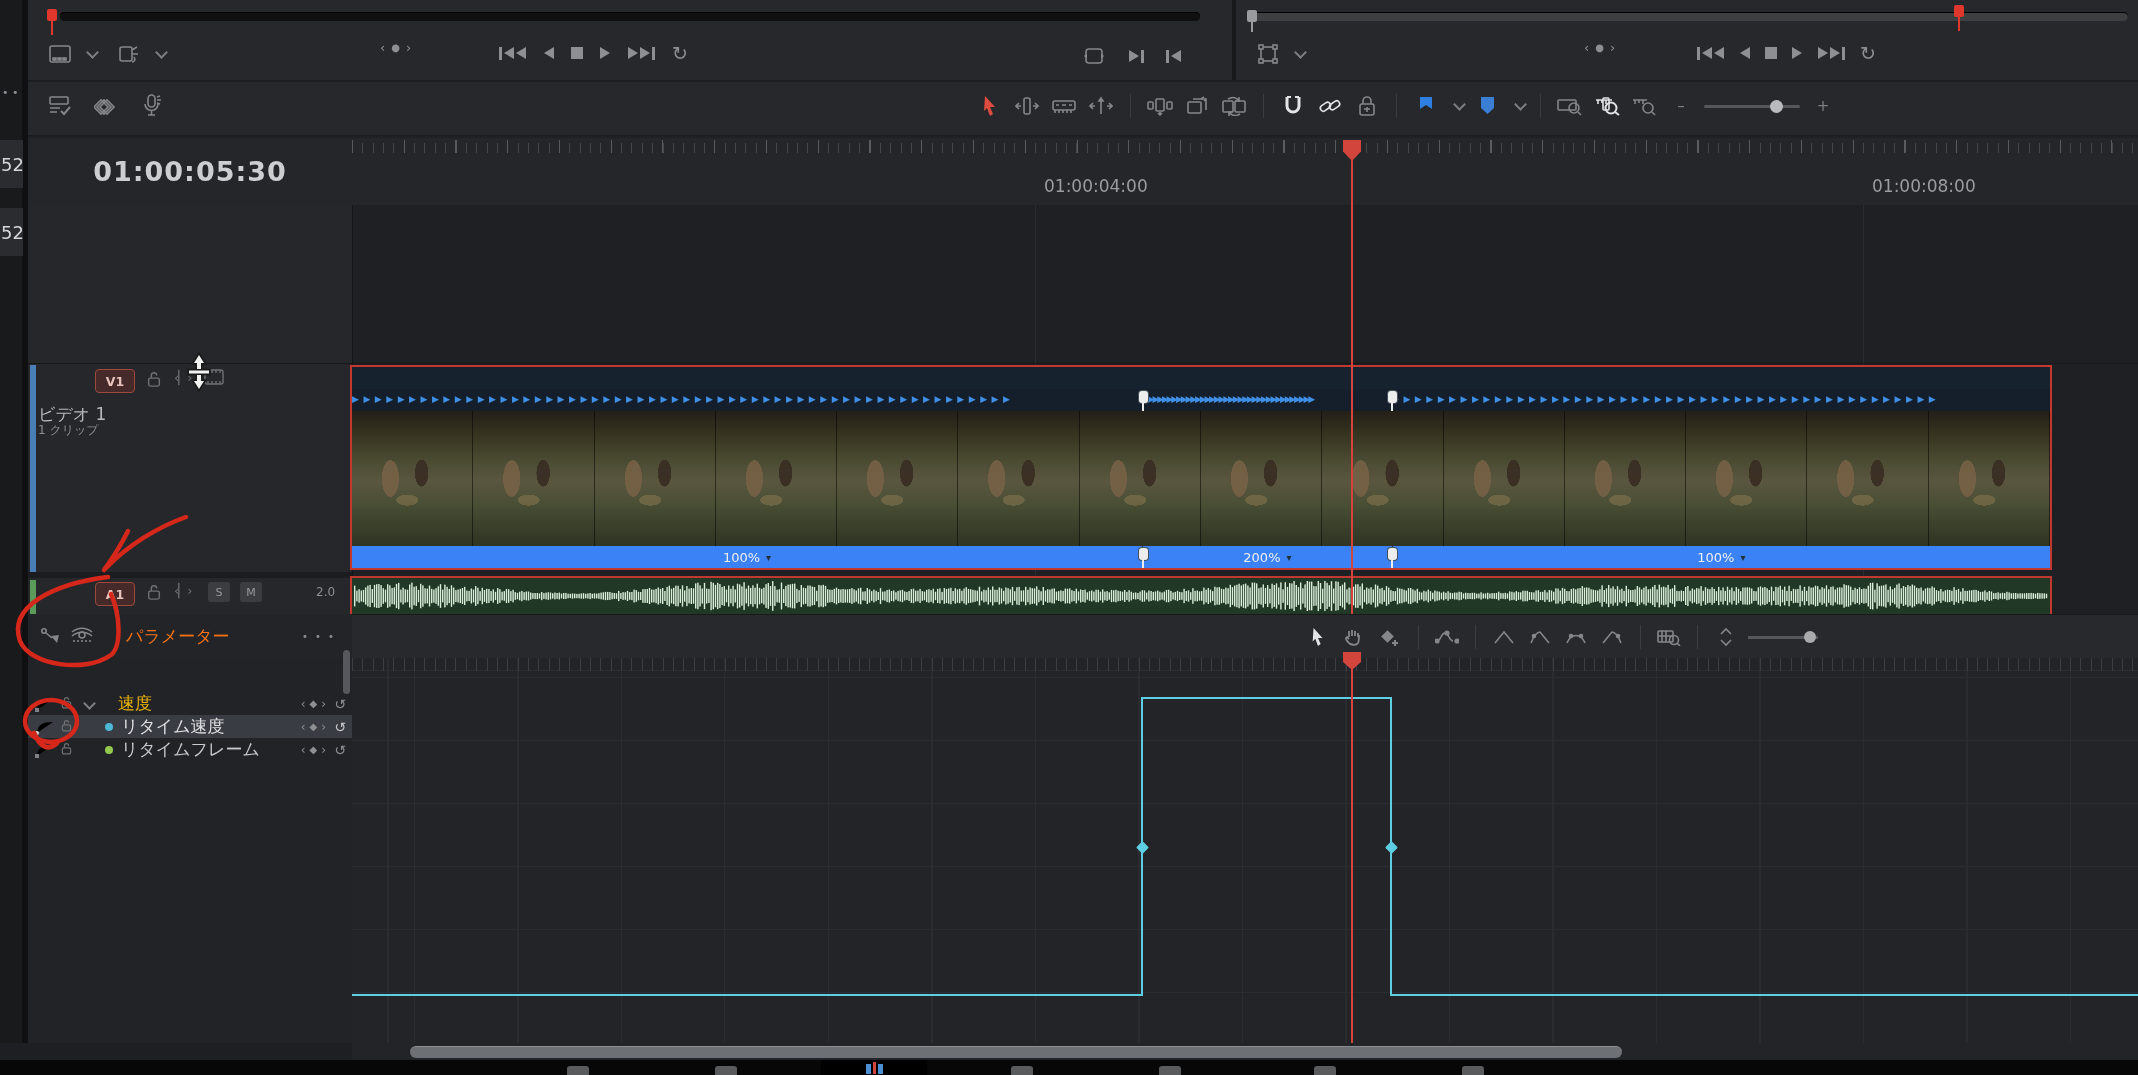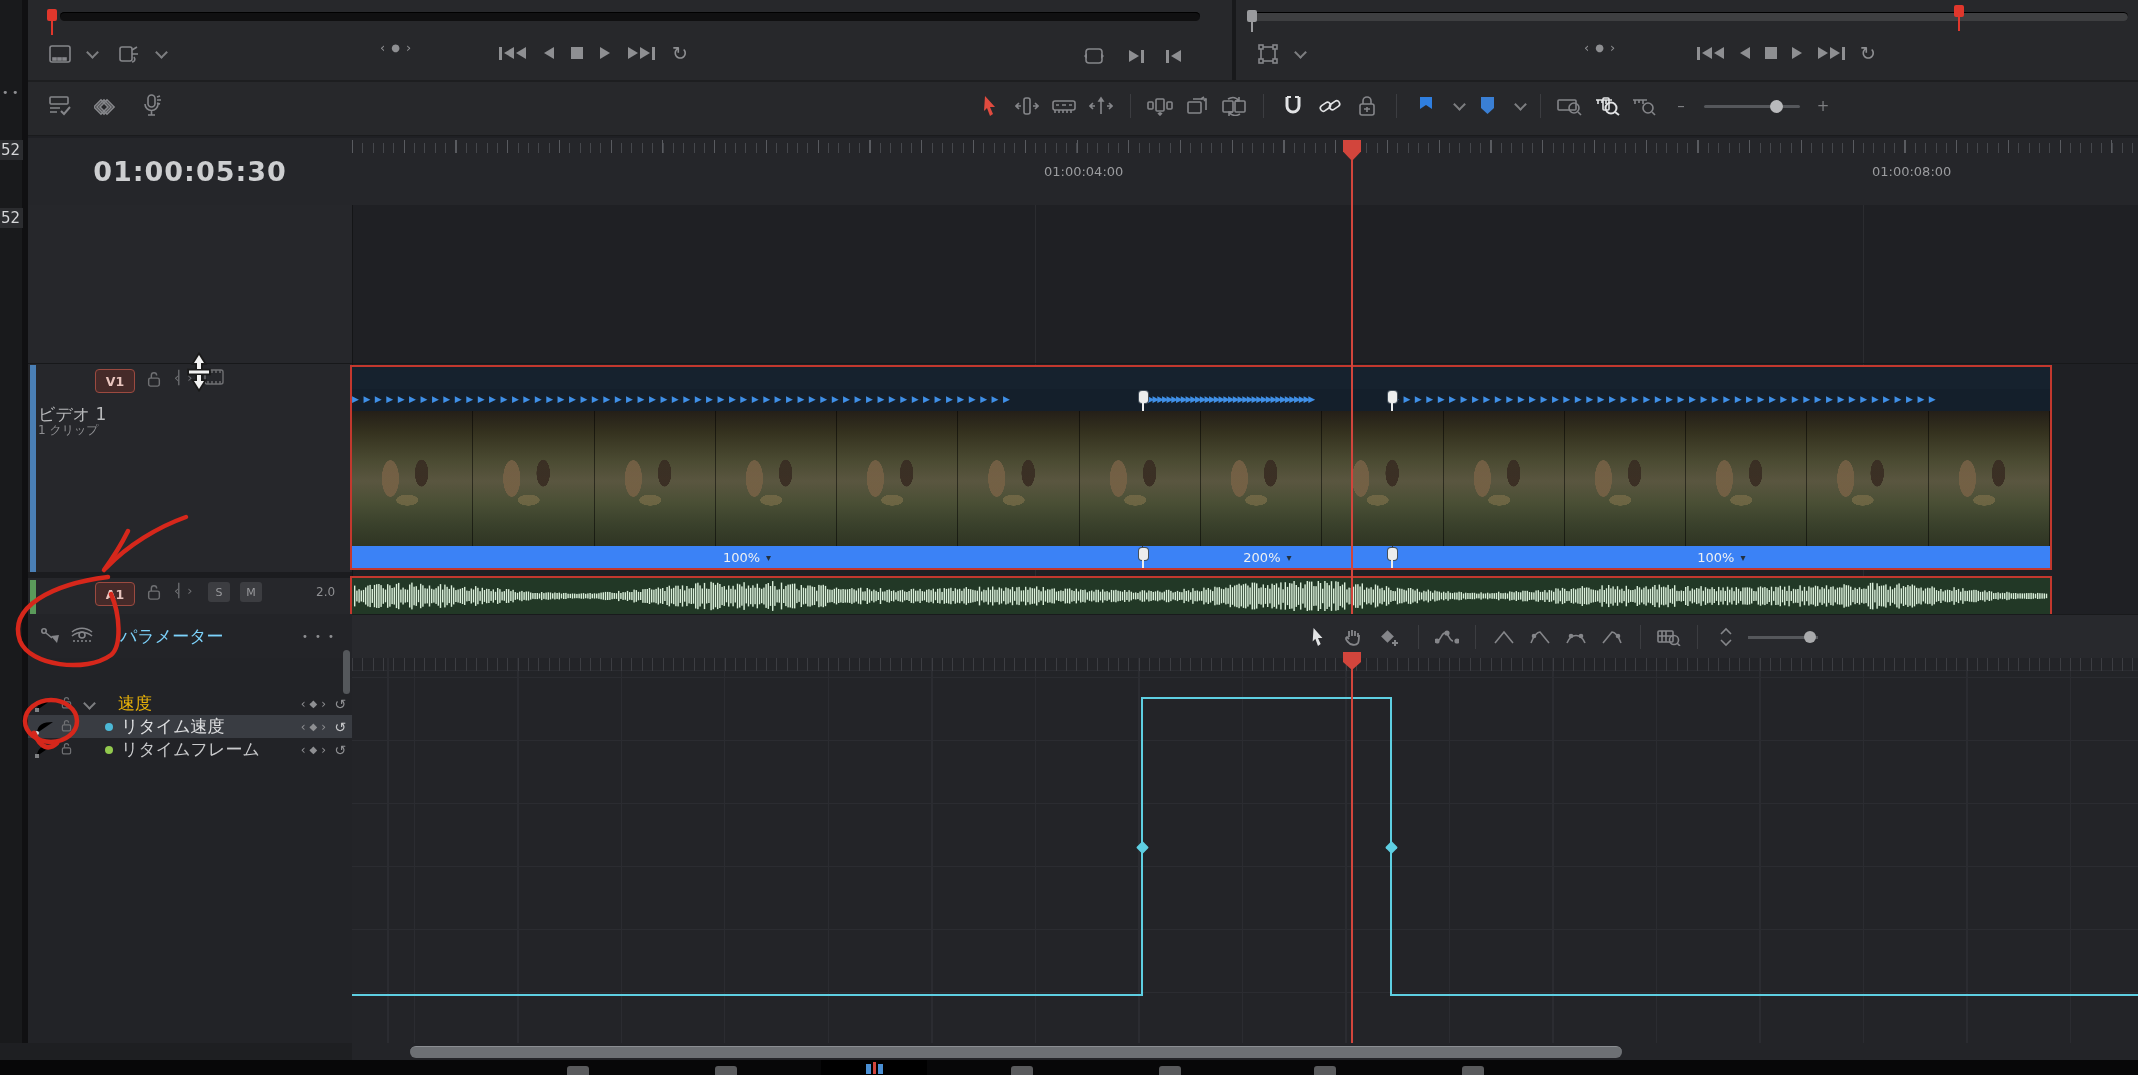--- a/index.html
+++ b/index.html
@@ -23,21 +23,21 @@
   #topbar{position:absolute;left:28px;top:0;width:2110px;height:135px;background:#27282b;border-bottom:1px solid #1a1b1d}
   .jogbar{position:absolute;height:9px;border-radius:5px;background:#101011;box-shadow:inset 0 1px 0 #000}
   .pin{position:absolute;width:10px;height:12px;border-radius:2px}
   .pinstem{position:absolute;width:2px;background:inherit}
   
   #ruler{position:absolute;left:352px;top:138px;width:1786px;height:67px;background:#25262a;border-bottom:1px solid #17181a}
   .tick-minor{position:absolute;left:0;top:5px;width:100%;height:10px;
     background:repeating-linear-gradient(to right,#45474c 0 1px,transparent 1px 10.35px)}
   .tick-med{position:absolute;left:0;top:2px;width:100%;height:13px;
     background:repeating-linear-gradient(to right,#595b60 0 1px,transparent 1px 51.75px)}
-  .rlabel{position:absolute;top:26px;font-size:13px;color:#9b9c9f}
+  .rlabel{position:absolute;top:38px;font-size:17px;color:#9b9c9f}
   #timecodebox{position:absolute;left:28px;top:138px;width:324px;height:67px;background:#25262a;
     border-right:7px solid #fca5a5;border-bottom:1px solid #17181a;display:flex;align-items:center;justify-content:center}
   #timecode{font-size:27px;font-weight:600;letter-spacing:1px;color:#cdced0}
   
   #headpane{position:absolute;left:28px;top:205px;width:324px;height:410px;background:#26272b;border-right:1px solid #141517}
   .trackbtn{position:absolute;width:38px;height:22px;background:#452a29;border:1.5px solid #9c4a40;border-radius:4px;
     color:#e8c4be;font-size:12.5px;font-weight:bold;display:flex;align-items:center;justify-content:center}
   .smbtn{position:absolute;width:22px;height:20px;background:#3c3d41;border-radius:3px;color:#97989b;
     font-size:11px;display:flex;align-items:center;justify-content:center}
   .hdricon{position:absolute;color:#6f7073}
@@ -81,21 +81,21 @@
   .phhead{position:absolute;width:18px;height:21px;background:#d2453c;z-index:41;
     clip-path:polygon(0 0,100% 0,100% 55%,50% 100%,0 55%)}
   
   #hscroll{position:absolute;left:352px;top:1043px;width:1786px;height:17px;background:#232428}
   #hthumb{position:absolute;left:58px;top:3px;width:1212px;height:11px;background:#6d7074;border-radius:6px;border-top:1px solid #8b8e92}
   #pagebar{position:absolute;left:0;top:1060px;width:2138px;height:15px;background:#070708;display:flex;align-items:flex-start}
   .page-ic{position:absolute;top:6px;width:22px;height:12px;border-radius:3px 3px 0 0;background:#6f7073;opacity:.8}
   .page-active{position:absolute;top:0;width:106px;height:15px;background:#000;display:flex;align-items:flex-start;justify-content:center}
   
   #leftstrip{position:absolute;left:0;top:0;width:22px;height:1060px;background:#191a1c;border-right:6px solid #101012}
-  .lsrow{position:absolute;left:0;width:22px;height:20px;background:#2b2c2f;color:#d6d7d9;font-size:15px;display:flex;align-items:center;justify-content:flex-start;padding-left:1px}
+  .lsrow{position:absolute;left:0;width:22px;height:48px;background:#2b2c2f;color:#d6d7d9;font-size:18px;display:flex;align-items:center;justify-content:flex-start;padding-left:1px}
   svg.ann{position:absolute;left:0;top:0;z-index:100;pointer-events:none}
   .jp{font-size:17px}
 </style>
 </head>
 <body>
 
 <div id="root">
 
   <div id="leftstrip">
     <div class="abs" style="left:2px;top:86px;color:#8e8f92;font-size:11px">• •</div>
@@ -1244,21 +1244,21 @@
           <path d="M12 10 l6 7 l2 -8 z" fill="currentColor" stroke="none"></path>
         </svg>
       </span>
     <span class="ic" style="margin-left:4px">
       <svg width="24" height="18" viewBox="0 0 24 18">
           <path d="M2 5 c6 -5 14 -5 20 0 M2 9 c6 -5 14 -5 20 0"></path>
           <circle cx="12" cy="8" r="3"></circle>
           <path d="M3 14 h18" stroke-dasharray="2 2"></path>
         </svg>
       </span>
-    <span class="jp" style="margin-left:24px;color:#7dd3fc">パラメーター</span>
+    <span class="jp" style="margin-left:30px;color:#f97316">パラメーター</span>
     <span style="position:absolute;right:16px;color:#8e8f92;font-size:10px;letter-spacing:2px">• • •</span>
   </div>
   <div id="curveband">
     <div class="grp" style="left:952px;gap:8px">
       <span class="ic white">
         <svg width="16" height="20" viewBox="0 0 18 22">
             <path d="M4 1 L14 12 L9 12 L12 19 L9 21 L6 13 L3 16 Z" fill="currentColor" stroke="none"></path>
           </svg>
         </span>
       <span class="ic">

